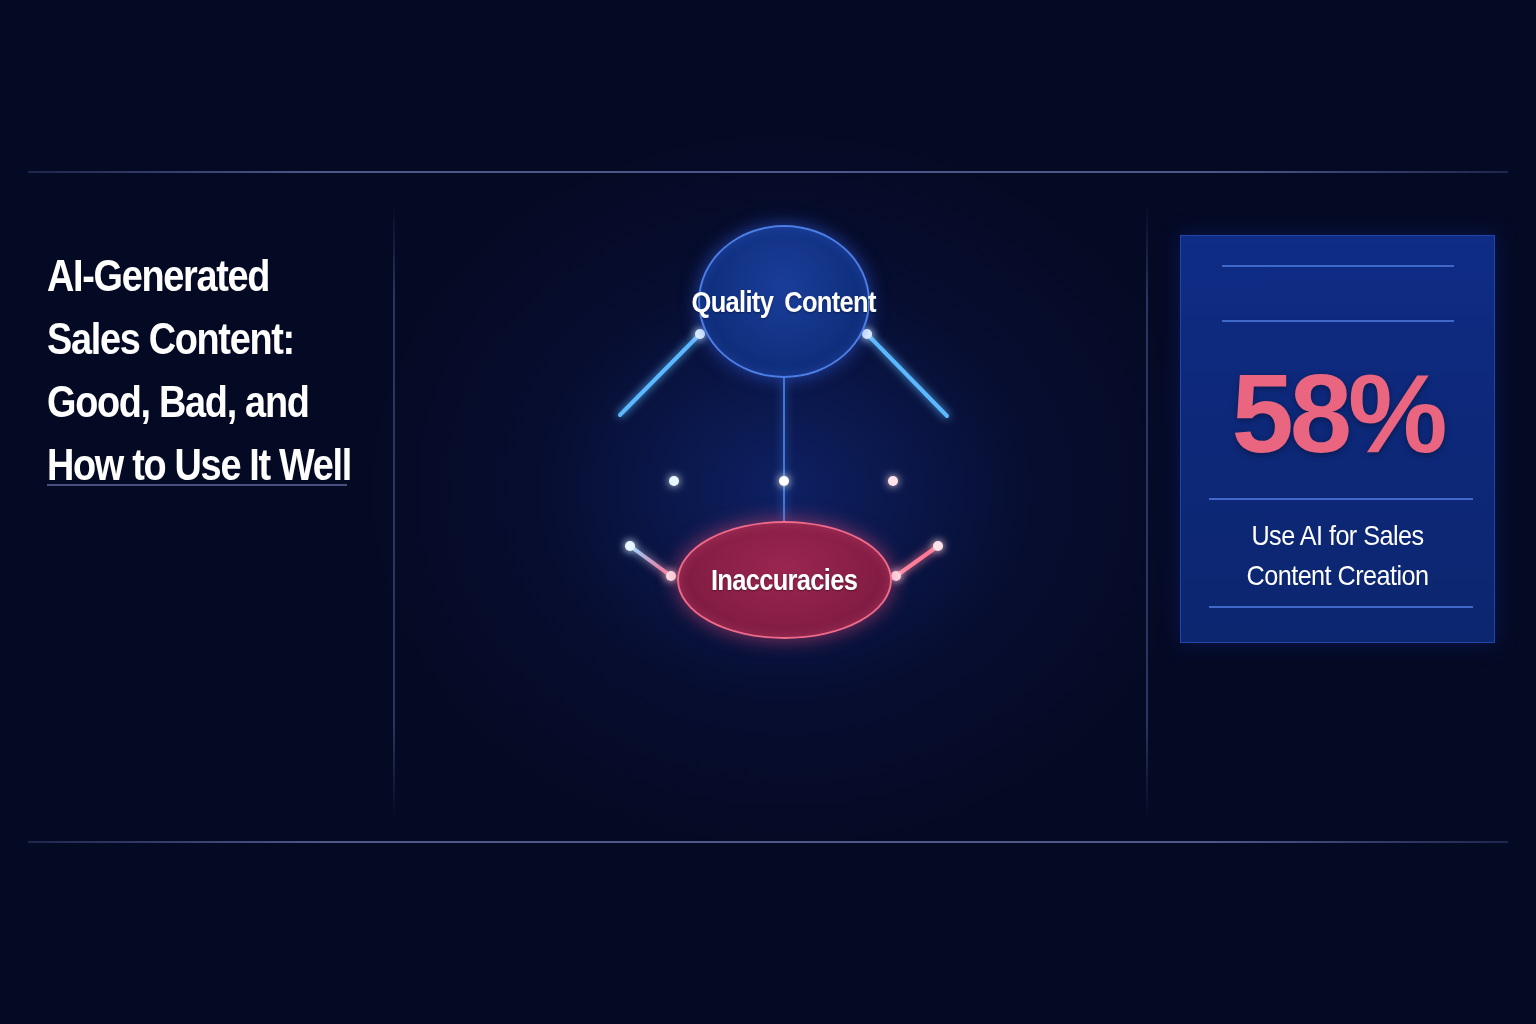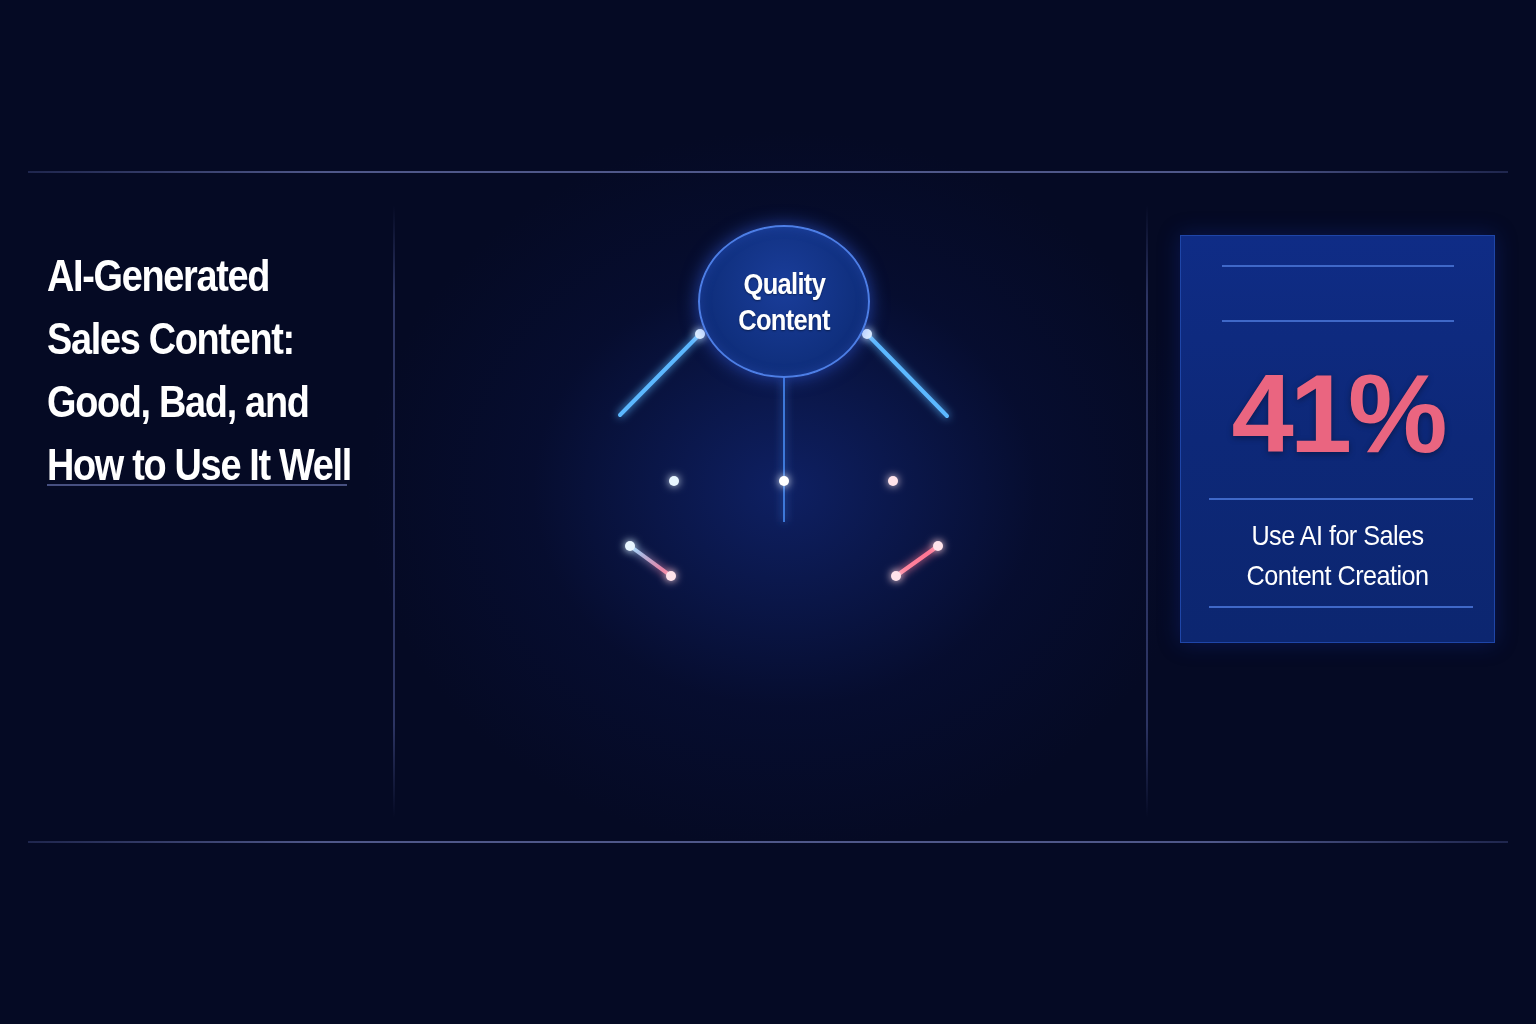--- a/index.html
+++ b/index.html
@@ -65,21 +65,21 @@
       position: absolute;
       left: 0;
       top: 0;
       width: 1536px;
       height: 1024px;
     }
     .node {
       position: absolute;
       border-radius: 50%;
       display: flex;
-      flex-direction: column;
+      flex-direction: row;
       align-items: center;
       justify-content: center;
       text-align: center;
       color: #ffffff;
       font-weight: bold;
       box-sizing: border-box;
     }
     .node.blue {
       background: radial-gradient(ellipse at 50% 40%, #1a3d9a, #10307f 60%, #0c2466);
       border: 2.5px solid #4d7ee6;
@@ -233,27 +233,30 @@
       </g>
     </svg>
 
     <div class="node blue" style="left:698px; top:225px; width:172px; height:153px;">
       <span class="node-label">Quality</span>
       <span class="node-label">Content</span>
     </div>
 
 
 
+    <div class="node red" style="left:677px; top:521px; width:215px; height:118px;">
+      <span class="node-label">Inaccuracies</span>
+    </div>
 
   </div>
 
   <div class="stat-card"></div>
   <div class="card-rule" style="left:1222px; top:265px; width:232px;"></div>
   <div class="card-rule" style="left:1222px; top:320px; width:232px;"></div>
-  <div class="card-value" style="left:1180px;">41%</div>
+  <div class="card-value" style="left:1180px;">58%</div>
   <div class="card-rule" style="left:1209px; top:498px; width:264px;"></div>
   <div class="card-desc" style="left:1180px;">
     <span>Use AI for Sales</span>
     <span>Content Creation</span>
   </div>
   <div class="card-rule" style="left:1209px; top:606px; width:264px;"></div>
 
 </div>
 
 </body></html>

